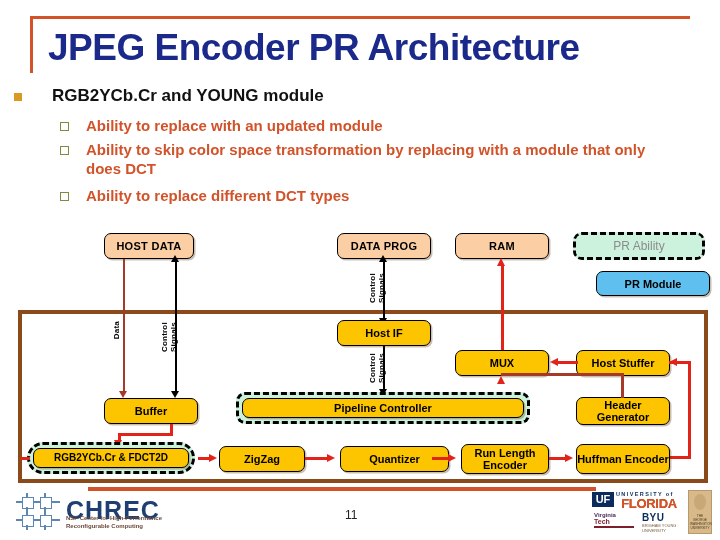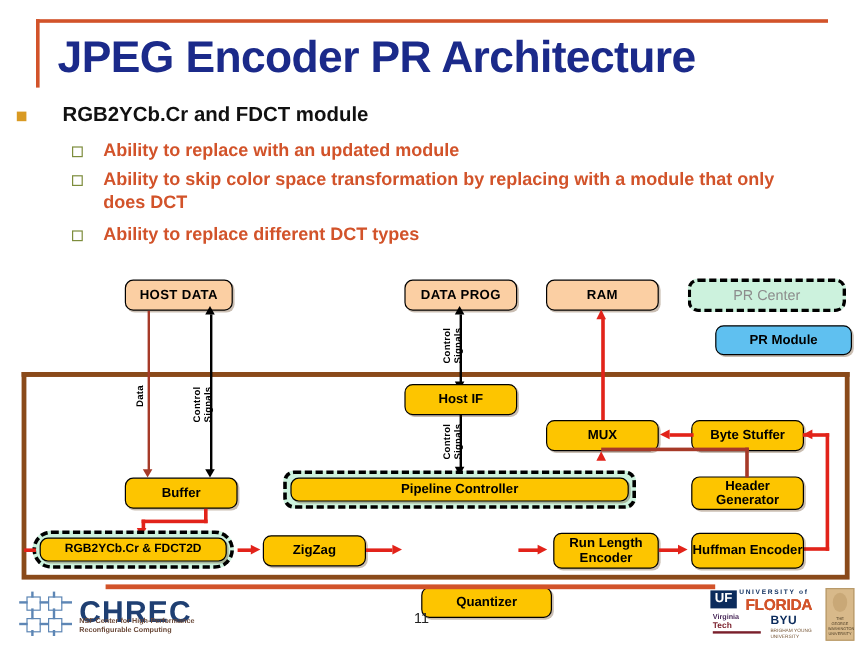--- a/index.html
+++ b/index.html
@@ -93,21 +93,21 @@
 <body>
 
 <div id="slide">
 
   <div class="hdr-top-line"></div>
   <div class="hdr-left-line"></div>
   <div class="slide-title">JPEG Encoder PR Architecture</div>
 
   <div class="b1">
     <span class="mk"></span>
-    <span class="tx">RGB2YCb.Cr and FDCT module</span>
+    <span class="tx">RGB2YCb.Cr and YOUNG module</span>
   </div>
 
   <div class="b2" style="top:118px;">
     <span class="mk"></span>
     <span class="tx">Ability to replace with an updated module</span>
   </div>
   <div class="b2" style="top:142px;width:600px;">
     <span class="mk"></span>
     <span class="tx">Ability to skip color space transformation by replacing with a module that only does DCT</span>
   </div>
@@ -126,21 +126,21 @@
       <span>HOST DATA</span>
     </div>
     <div class="node n-peach" style="left:337px;top:8px;width:94px;height:26px;">
       <span>DATA PROG</span>
     </div>
     <div class="node n-peach" style="left:455px;top:8px;width:94px;height:26px;">
       <span>RAM</span>
     </div>
 
     <div class="pr-wrap" style="left:573px;top:7px;width:132px;height:28px;">
-      <div class="node n-green" style="left:0;top:0;width:100%;height:100%;border:none;box-shadow:none;border-radius:5px;">PR Center</div>
+      <div class="node n-green" style="left:0;top:0;width:100%;height:100%;border:none;box-shadow:none;border-radius:5px;">PR Ability</div>
     </div>
     <div class="node n-blue" style="left:596px;top:46px;width:114px;height:25px;align-items:center;">
       <span>PR Module</span>
     </div>
 
     <div class="wire w-dred" style="left:123px;top:34px;width:2px;height:134px;"></div>
     <div class="arw arw-dn" style="left:119px;top:166px;border-top:7px solid #a63a28;"></div>
     <div class="vlabel" style="left:112px;top:96px;">Data</div>
 
     <div class="wire w-blk" style="left:175px;top:37px;width:2px;height:131px;"></div>
@@ -162,21 +162,21 @@
 
     <div class="node n-yellow" style="left:337px;top:95px;width:94px;height:26px;">
       <span>Host IF</span>
     </div>
 
     <div class="node n-yellow" style="left:455px;top:125px;width:94px;height:26px;">
       <span>MUX</span>
     </div>
 
     <div class="node n-yellow" style="left:576px;top:125px;width:94px;height:26px;">
-      <span>Byte Stuffer</span>
+      <span>Host Stuffer</span>
     </div>
 
     <div class="wire w-red" style="left:558px;top:136px;width:20px;height:3px;"></div>
     <div class="arw arw-lf" style="left:550px;top:133px;border-right:8px solid #e2231a;"></div>
 
     <div class="wire w-red" style="left:669px;top:136px;width:22px;height:3px;"></div>
     <div class="wire w-red" style="left:688px;top:136px;width:3px;height:98px;"></div>
     <div class="wire w-red" style="left:669px;top:231px;width:22px;height:3px;"></div>
     <div class="arw arw-lf" style="left:669px;top:133px;border-right:8px solid #e2231a;"></div>
 
@@ -205,21 +205,21 @@
     <div class="pr-wrap" style="left:27px;top:217px;width:168px;height:32px;border-radius:16px;">
       <div class="node n-yellow" style="left:3px;top:3px;width:calc(100% - 6px);height:calc(100% - 6px);font-size:10px;">
         <span>RGB2YCb.Cr &amp;  FDCT2D</span>
       </div>
     </div>
 
     <div class="node n-yellow" style="left:219px;top:221px;width:86px;height:26px;">
       <span>ZigZag</span>
     </div>
 
-    <div class="node n-yellow" style="left:351px;top:221px;width:109px;height:26px;margin-top:43px;">
+    <div class="node n-yellow" style="left:340px;top:221px;width:109px;height:26px;">
       <span>Quantizer</span>
     </div>
 
     <div class="node n-yellow" style="left:461px;top:219px;width:88px;height:30px;line-height:12px;">
       <span>Run Length Encoder</span>
     </div>
 
     <div class="node n-yellow" style="left:576px;top:219px;width:94px;height:30px;line-height:12px;">
       <span>Huffman Encoder</span>
     </div>

